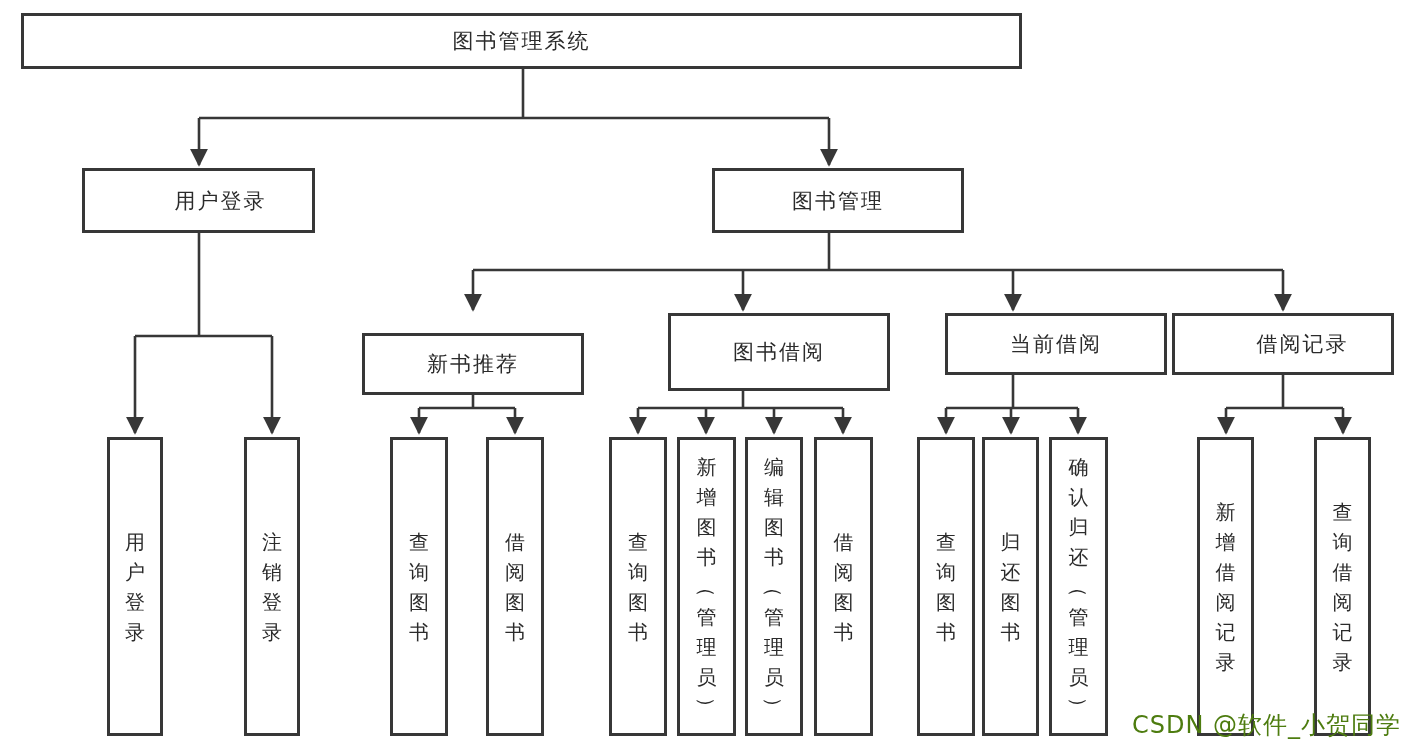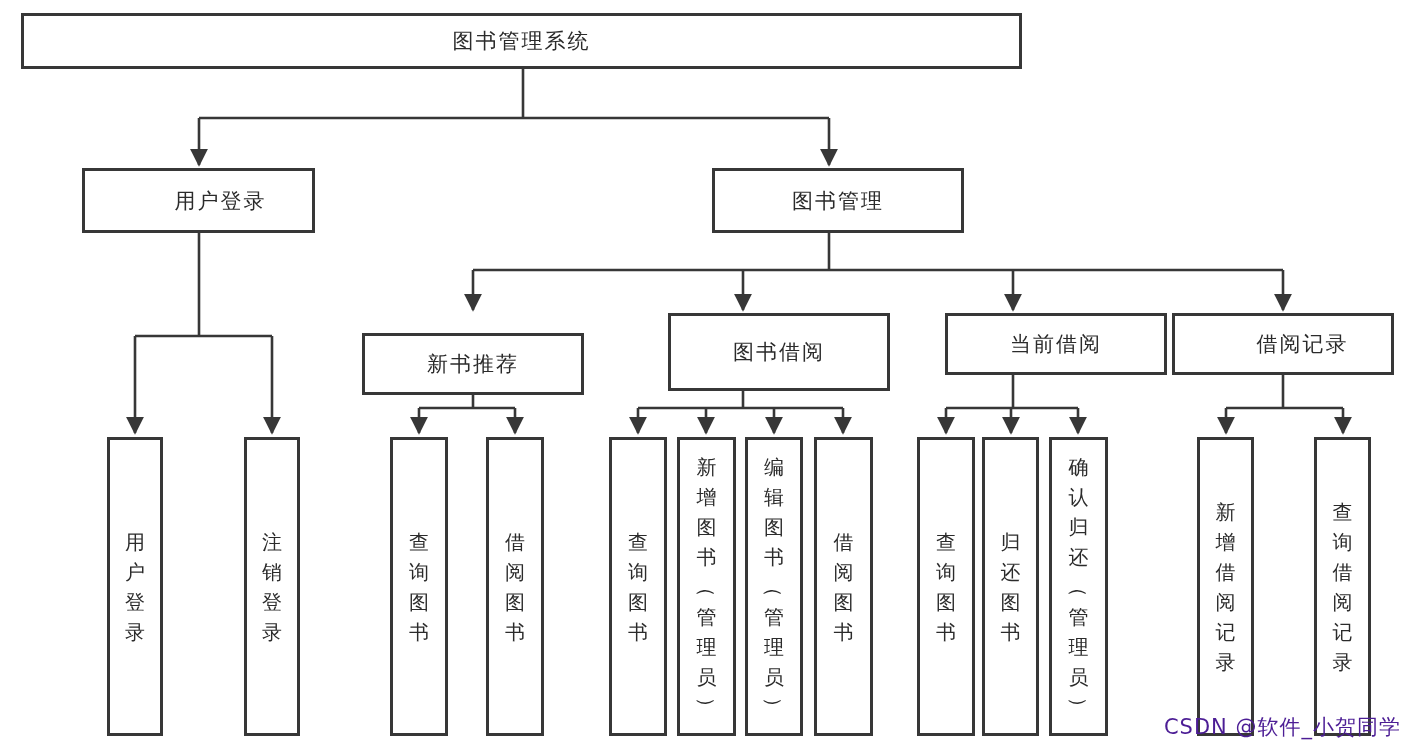--- a/index.html
+++ b/index.html
@@ -15,21 +15,21 @@
   }
   .hlabel{font-size:21px;letter-spacing:2px;white-space:nowrap;}
   .vtext{
     display:flex;flex-direction:column;align-items:center;justify-content:center;
     height:100%;width:100%;
   }
   .vchar{display:block;font-size:20px;line-height:30px;text-align:center;}
   .vchar.rot{transform:rotate(90deg);}
   .watermark{
     position:absolute;right:4px;bottom:6px;z-index:5;
-    font-size:21px;letter-spacing:1px;color:#4c1d95;white-space:nowrap;
+    font-size:24px;letter-spacing:1px;color:#4d7c0f;white-space:nowrap;
   }
 </style>
 </head>
 <body>
 
 <div class="canvas">
 
   <svg class="connectors" width="1405" height="747" viewBox="0 0 1405 747">
     <defs>
       <marker id="arw" viewBox="0 0 10 10" refX="9" refY="5" markerWidth="7" markerHeight="7" orient="auto">

